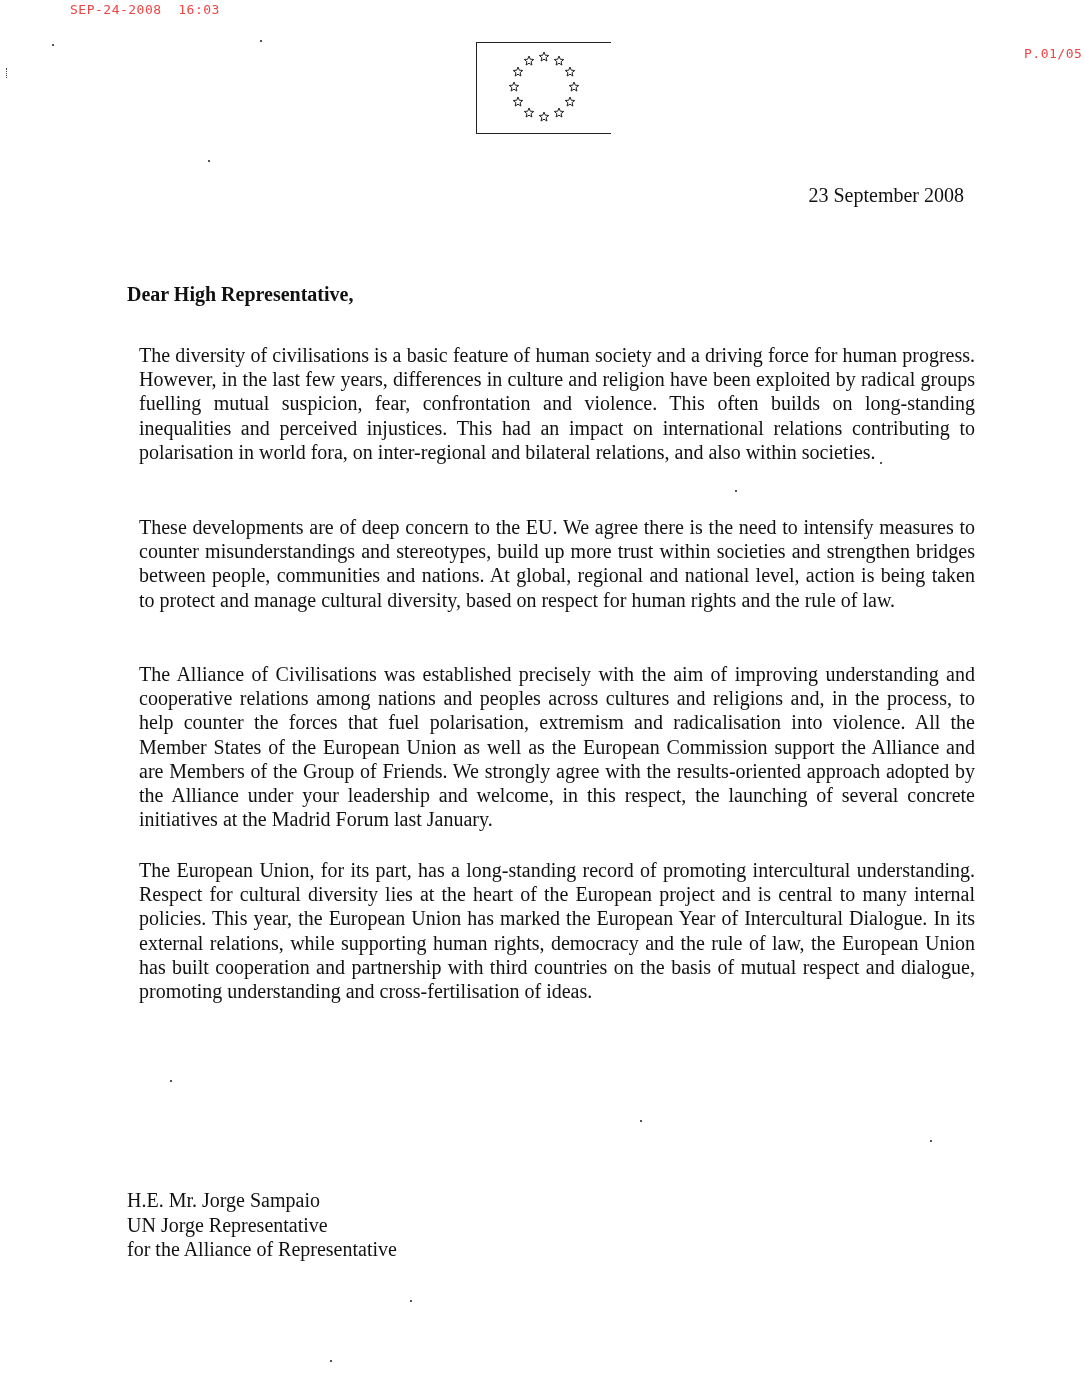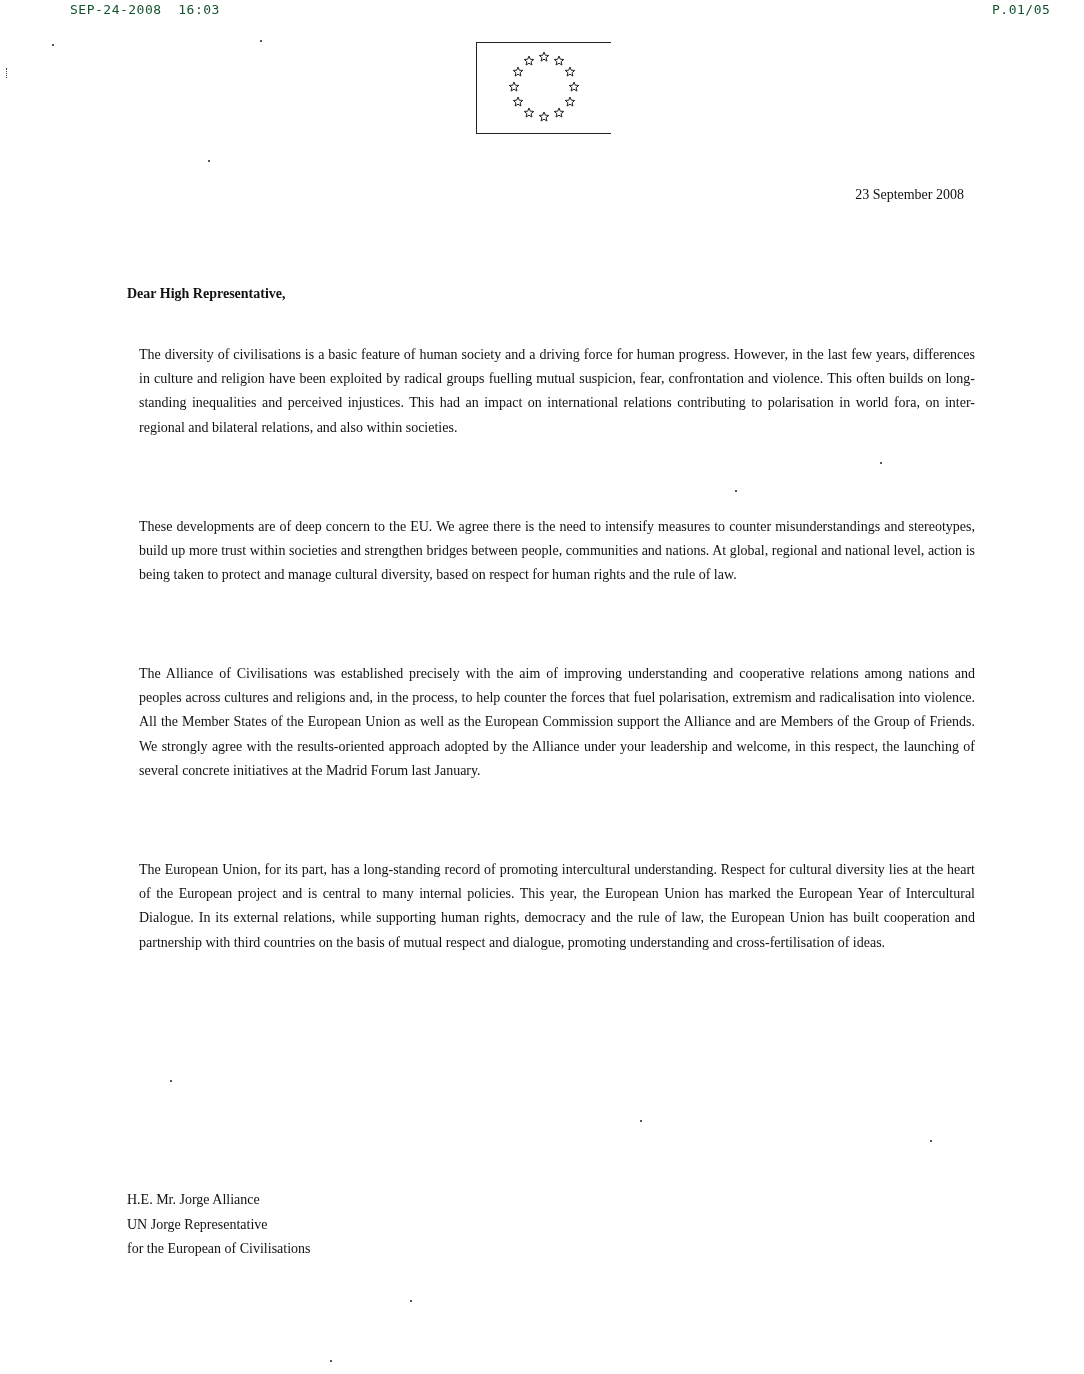--- a/index.html
+++ b/index.html
@@ -1,23 +1,23 @@
 <!DOCTYPE html>
 <html><head>
 <meta charset="utf-8">
 <style>
   html, body { margin: 0; padding: 0; background: #ffffff; }
   body { width: 1084px; height: 1374px; position: relative; overflow: hidden; color: #111; }
-  .fax-header { position: absolute; top: 2px; font-family: "DejaVu Sans Mono", monospace; font-size: 13px; color: #14532d; letter-spacing: 0.5px; }
+  .fax-header { position: absolute; top: 2px; font-family: "DejaVu Sans Mono", monospace; font-size: 13px; color: #ef4444; letter-spacing: 0.5px; }
   .fax-left { left: 70px; }
-  .fax-right { left: 992px; }
+  .fax-right { left: 1024px; margin-top: 44px; }
   .flag { position: absolute; left: 476px; top: 42px; width: 134px; height: 90px; border-top: 1px solid #222; border-left: 1px solid #222; border-bottom: 1px solid #222; }
   .flag svg { position: absolute; left: 0; top: 0; }
   .date { position: absolute; left: 794px; top: 183px; width: 170px; text-align: right; font-family: "Liberation Serif", serif; font-size: 18px; }
-  .text { font-family: "Liberation Serif", serif; font-size: 14px; line-height: 24.2px; }
+  .text { font-family: "Liberation Serif", serif; font-size: 20px; line-height: 24.2px; }
   .salutation { position: absolute; left: 127px; top: 282px; font-weight: bold; }
   .para { position: absolute; left: 127px; width: 836px; text-align: justify; margin: 12px; }
   .p1 { top: 331px; }
   .p2 { top: 503px; }
   .p3 { top: 650px; }
   .p4 { top: 846px; }
   .addressee { position: absolute; left: 127px; top: 1188px; }
   .addressee div { line-height: 24.5px; }
   .speck { position: absolute; width: 2px; height: 2px; background: #555; }
   .margin-mark { position: absolute; left: 6px; top: 68px; width: 1px; height: 10px; border-left: 1px dotted #444; }
@@ -50,23 +50,23 @@
 <div class="date text">23 September 2008</div>
 
 <div class="salutation text">Dear High Representative,</div>
 
 <p class="para p1 text">The diversity of civilisations is a basic feature of human society and a driving force for human progress. However, in the last few years, differences in culture and religion have been exploited by radical groups fuelling mutual suspicion, fear, confrontation and violence. This often builds on long-standing inequalities and perceived injustices. This had an impact on international relations contributing to polarisation in world fora, on inter-regional and bilateral relations, and also within societies.</p>
 <p class="para p2 text">These developments are of deep concern to the EU. We agree there is the need to intensify measures to counter misunderstandings and stereotypes, build up more trust within societies and strengthen bridges between people, communities and nations. At global, regional and national level, action is being taken to protect and manage cultural diversity, based on respect for human rights and the rule of law.</p>
 <p class="para p3 text">The Alliance of Civilisations was established precisely with the aim of improving understanding and cooperative relations among nations and peoples across cultures and religions and, in the process, to help counter the forces that fuel polarisation, extremism and radicalisation into violence. All the Member States of the European Union as well as the European Commission support the Alliance and are Members of the Group of Friends.  We strongly agree with the results-oriented approach adopted by the Alliance under your leadership and welcome, in this respect, the launching of several concrete initiatives at the Madrid Forum last January.</p>
 <p class="para p4 text">The European Union, for its part, has a long-standing record of promoting intercultural understanding.  Respect for cultural diversity lies at the heart of the European project and is central to many internal policies. This year, the European Union has marked the European Year of Intercultural Dialogue. In its external relations, while supporting human rights, democracy and the rule of law, the European Union has built cooperation and partnership with third countries on the basis of mutual respect and dialogue, promoting understanding and cross-fertilisation of ideas.</p>
 
 <div class="addressee text">
-  <div>H.E. Mr. Jorge Alliance</div>
+  <div>H.E. Mr. Jorge Sampaio</div>
   <div>UN Jorge Representative</div>
-  <div>for the European of Civilisations</div>
+  <div>for the Alliance of Representative</div>
 </div>
 
 <div class="speck" style="left:208px;top:160px"></div>
 <div class="speck" style="left:52px;top:44px"></div>
 <div class="speck" style="left:260px;top:40px"></div>
 <div class="speck" style="left:735px;top:490px"></div>
 <div class="speck" style="left:880px;top:462px"></div>
 <div class="speck" style="left:930px;top:1140px"></div>
 <div class="speck" style="left:410px;top:1300px"></div>
 <div class="speck" style="left:170px;top:1080px"></div>

